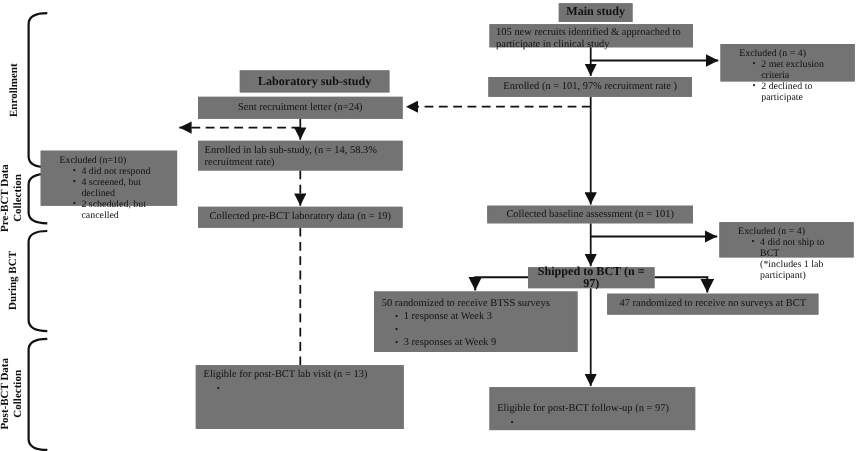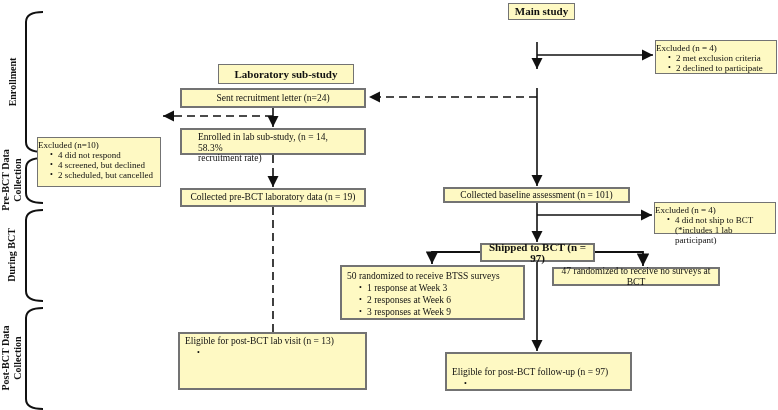--- a/index.html
+++ b/index.html
@@ -1,23 +1,23 @@
 <!DOCTYPE html>
 <html><head>
 <meta charset="utf-8">
 <style>
   html,body{margin:0;padding:0;background:#fff;}
   #canvas{position:relative;width:778px;height:410px;background:#fff;overflow:hidden;
           font-family:"Liberation Serif","DejaVu Serif",serif;color:#111;}
   #wires{position:absolute;left:0;top:0;width:778px;height:410px;}
-  .box{position:absolute;box-sizing:border-box;border:2px solid #737373;background:#fef9c3;
+  .box{position:absolute;box-sizing:border-box;border:2px solid #737373;background:#737373;
        font-size:9.5px;line-height:10.5px;color:#111;}
   .ctr{display:flex;align-items:center;justify-content:center;text-align:center;}
   .pad{padding:2px 5px;}
-  .ex{border-width:1.5px;font-size:9px;line-height:10px;padding:2px 0;}
+  .ex{border-width:1.5px;font-size:9px;line-height:10px;padding:2px 16px;}
   .hdr{border-width:1.5px;font-weight:bold;font-size:11px;}
   .heavy{border-width:2.5px;line-height:11px;}
   .bold{font-weight:bold;font-size:11px;}
   .bt,.bi{white-space:pre-line;}
   .li{display:flex;padding-left:7px;}
   .dot{flex:0 0 13px;text-align:center;font-size:8px;}
   .bi{flex:1 1 auto;}
   .btss-lh{line-height:12px;}
   .sec{position:absolute;transform:translate(-50%,-50%) rotate(-90deg);font-weight:bold;
        font-size:10px;line-height:11.5px;text-align:center;white-space:pre-line;}
@@ -62,33 +62,40 @@
   <div class="sec" style="left:11px;top:358px;width:80px;">Post-BCT Data
 Collection</div>
 
   <div class="box ctr hdr" style="left:508px;top:3px;width:67px;height:17px;">
     <span class="bt">Main study</span>
   </div>
   <div class="box ctr hdr" style="left:218px;top:64px;width:136px;height:20px;">
     <span class="bt">Laboratory sub-study</span>
   </div>
 
+  <div class="box pad" style="left:445px;top:22px;width:185px;height:21px;padding:1px 4px;">
+    <div class="bt">105 new recruits identified &amp; approached to
+participate in clinical study</div>
+  </div>
 
   <div class="box ex" style="left:655px;top:40px;width:122px;height:34px;">
     <div class="bt">Excluded (n = 4)</div>
     <div class="li">
         <span class="dot">•</span>
         <span class="bi">2 met exclusion criteria</span>
       </div>
     <div class="li">
         <span class="dot">•</span>
         <span class="bi">2 declined to participate</span>
       </div>
   </div>
 
+  <div class="box ctr" style="left:444px;top:70px;width:185px;height:18px;">
+    <span class="bt">Enrolled (n = 101, 97% recruitment rate )</span>
+  </div>
 
   <div class="box ctr" style="left:180px;top:88px;width:186px;height:20px;">
     <span class="bt">Sent recruitment letter (n=24)</span>
   </div>
 
   <div class="box ex" style="left:37px;top:93px;width:124px;height:50px;margin-top:44px;">
     <div class="bt">Excluded (n=10)</div>
     <div class="li">
         <span class="dot">•</span>
         <span class="bi">4 did not respond</span>
@@ -96,21 +103,21 @@
     <div class="li">
         <span class="dot">•</span>
         <span class="bi">4 screened, but declined</span>
       </div>
     <div class="li">
         <span class="dot">•</span>
         <span class="bi">2 scheduled, but cancelled</span>
       </div>
   </div>
 
-  <div class="box pad" style="left:180px;top:128px;width:186px;height:27px;padding:2px 16px;">
+  <div class="box pad" style="left:180px;top:128px;width:186px;height:27px;padding:2px 4px;">
     <div class="bt">Enrolled in lab sub-study, (n = 14, 58.3%
 recruitment rate)</div>
   </div>
 
   <div class="box ctr" style="left:180px;top:188px;width:186px;height:19px;">
     <span class="bt">Collected pre-BCT laboratory data (n = 19)</span>
   </div>
 
   <div class="box ctr" style="left:443px;top:187px;width:187px;height:16px;">
     <span class="bt">Collected baseline assessment (n = 101)</span>
@@ -130,29 +137,28 @@
   </div>
 
   <div class="box pad btss-lh" style="left:340px;top:265px;width:185px;height:55px;padding:3px 5px;">
     <div class="bt">50 randomized to receive BTSS surveys</div>
     <div class="li">
         <span class="dot">•</span>
         <span class="bi">1 response at Week 3</span>
       </div>
     <div class="li">
         <span class="dot">•</span>
-        <span class="bi">2 responses at Week 6</span>
       </div>
     <div class="li">
         <span class="dot">•</span>
         <span class="bi">3 responses at Week 9</span>
       </div>
   </div>
 
-  <div class="box ctr" style="left:552px;top:267px;width:168px;height:19px;justify-content:center;">
+  <div class="box ctr" style="left:552px;top:267px;width:192px;height:19px;justify-content:center;">
     <span class="bt">47 randomized to receive  no surveys at BCT</span>
   </div>
 
   <div class="box pad heavy" style="left:178px;top:332px;width:189px;height:58px;padding:2px 5px;">
     <div class="bt">Eligible for post-BCT lab visit (n = 13)</div>
     <div class="li">
         <span class="dot">•</span>
       </div>
   </div>
 

